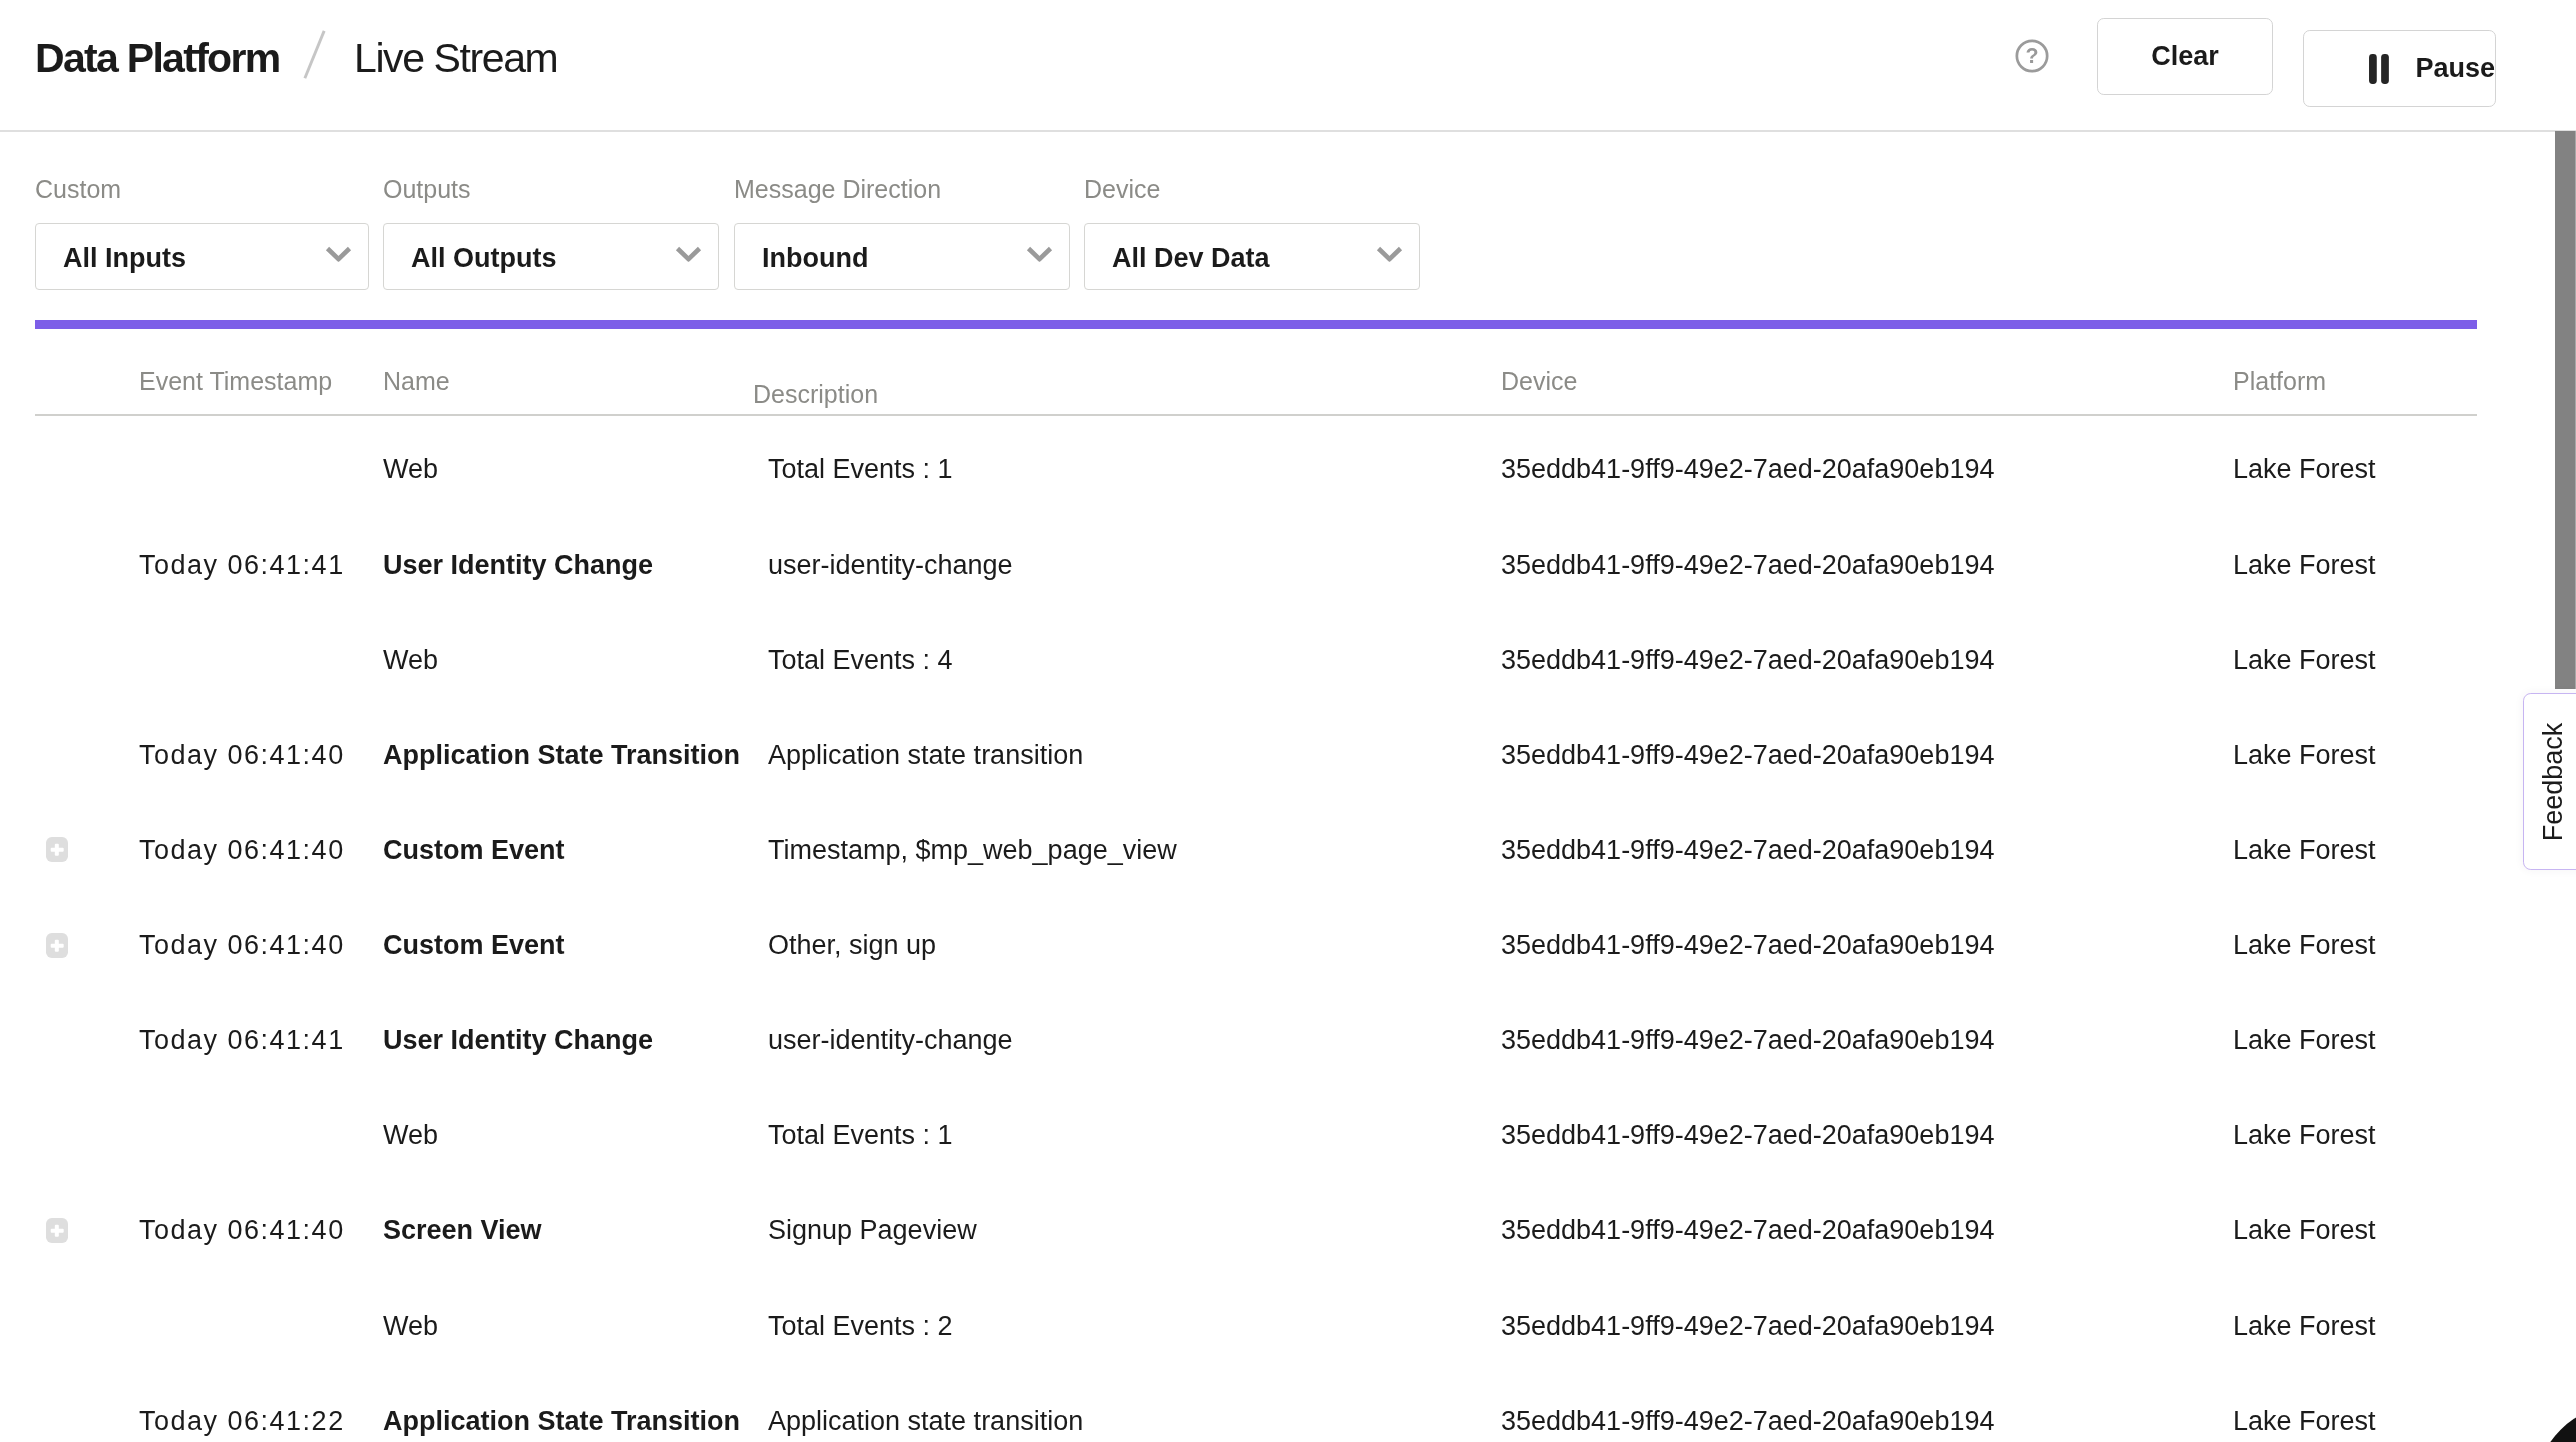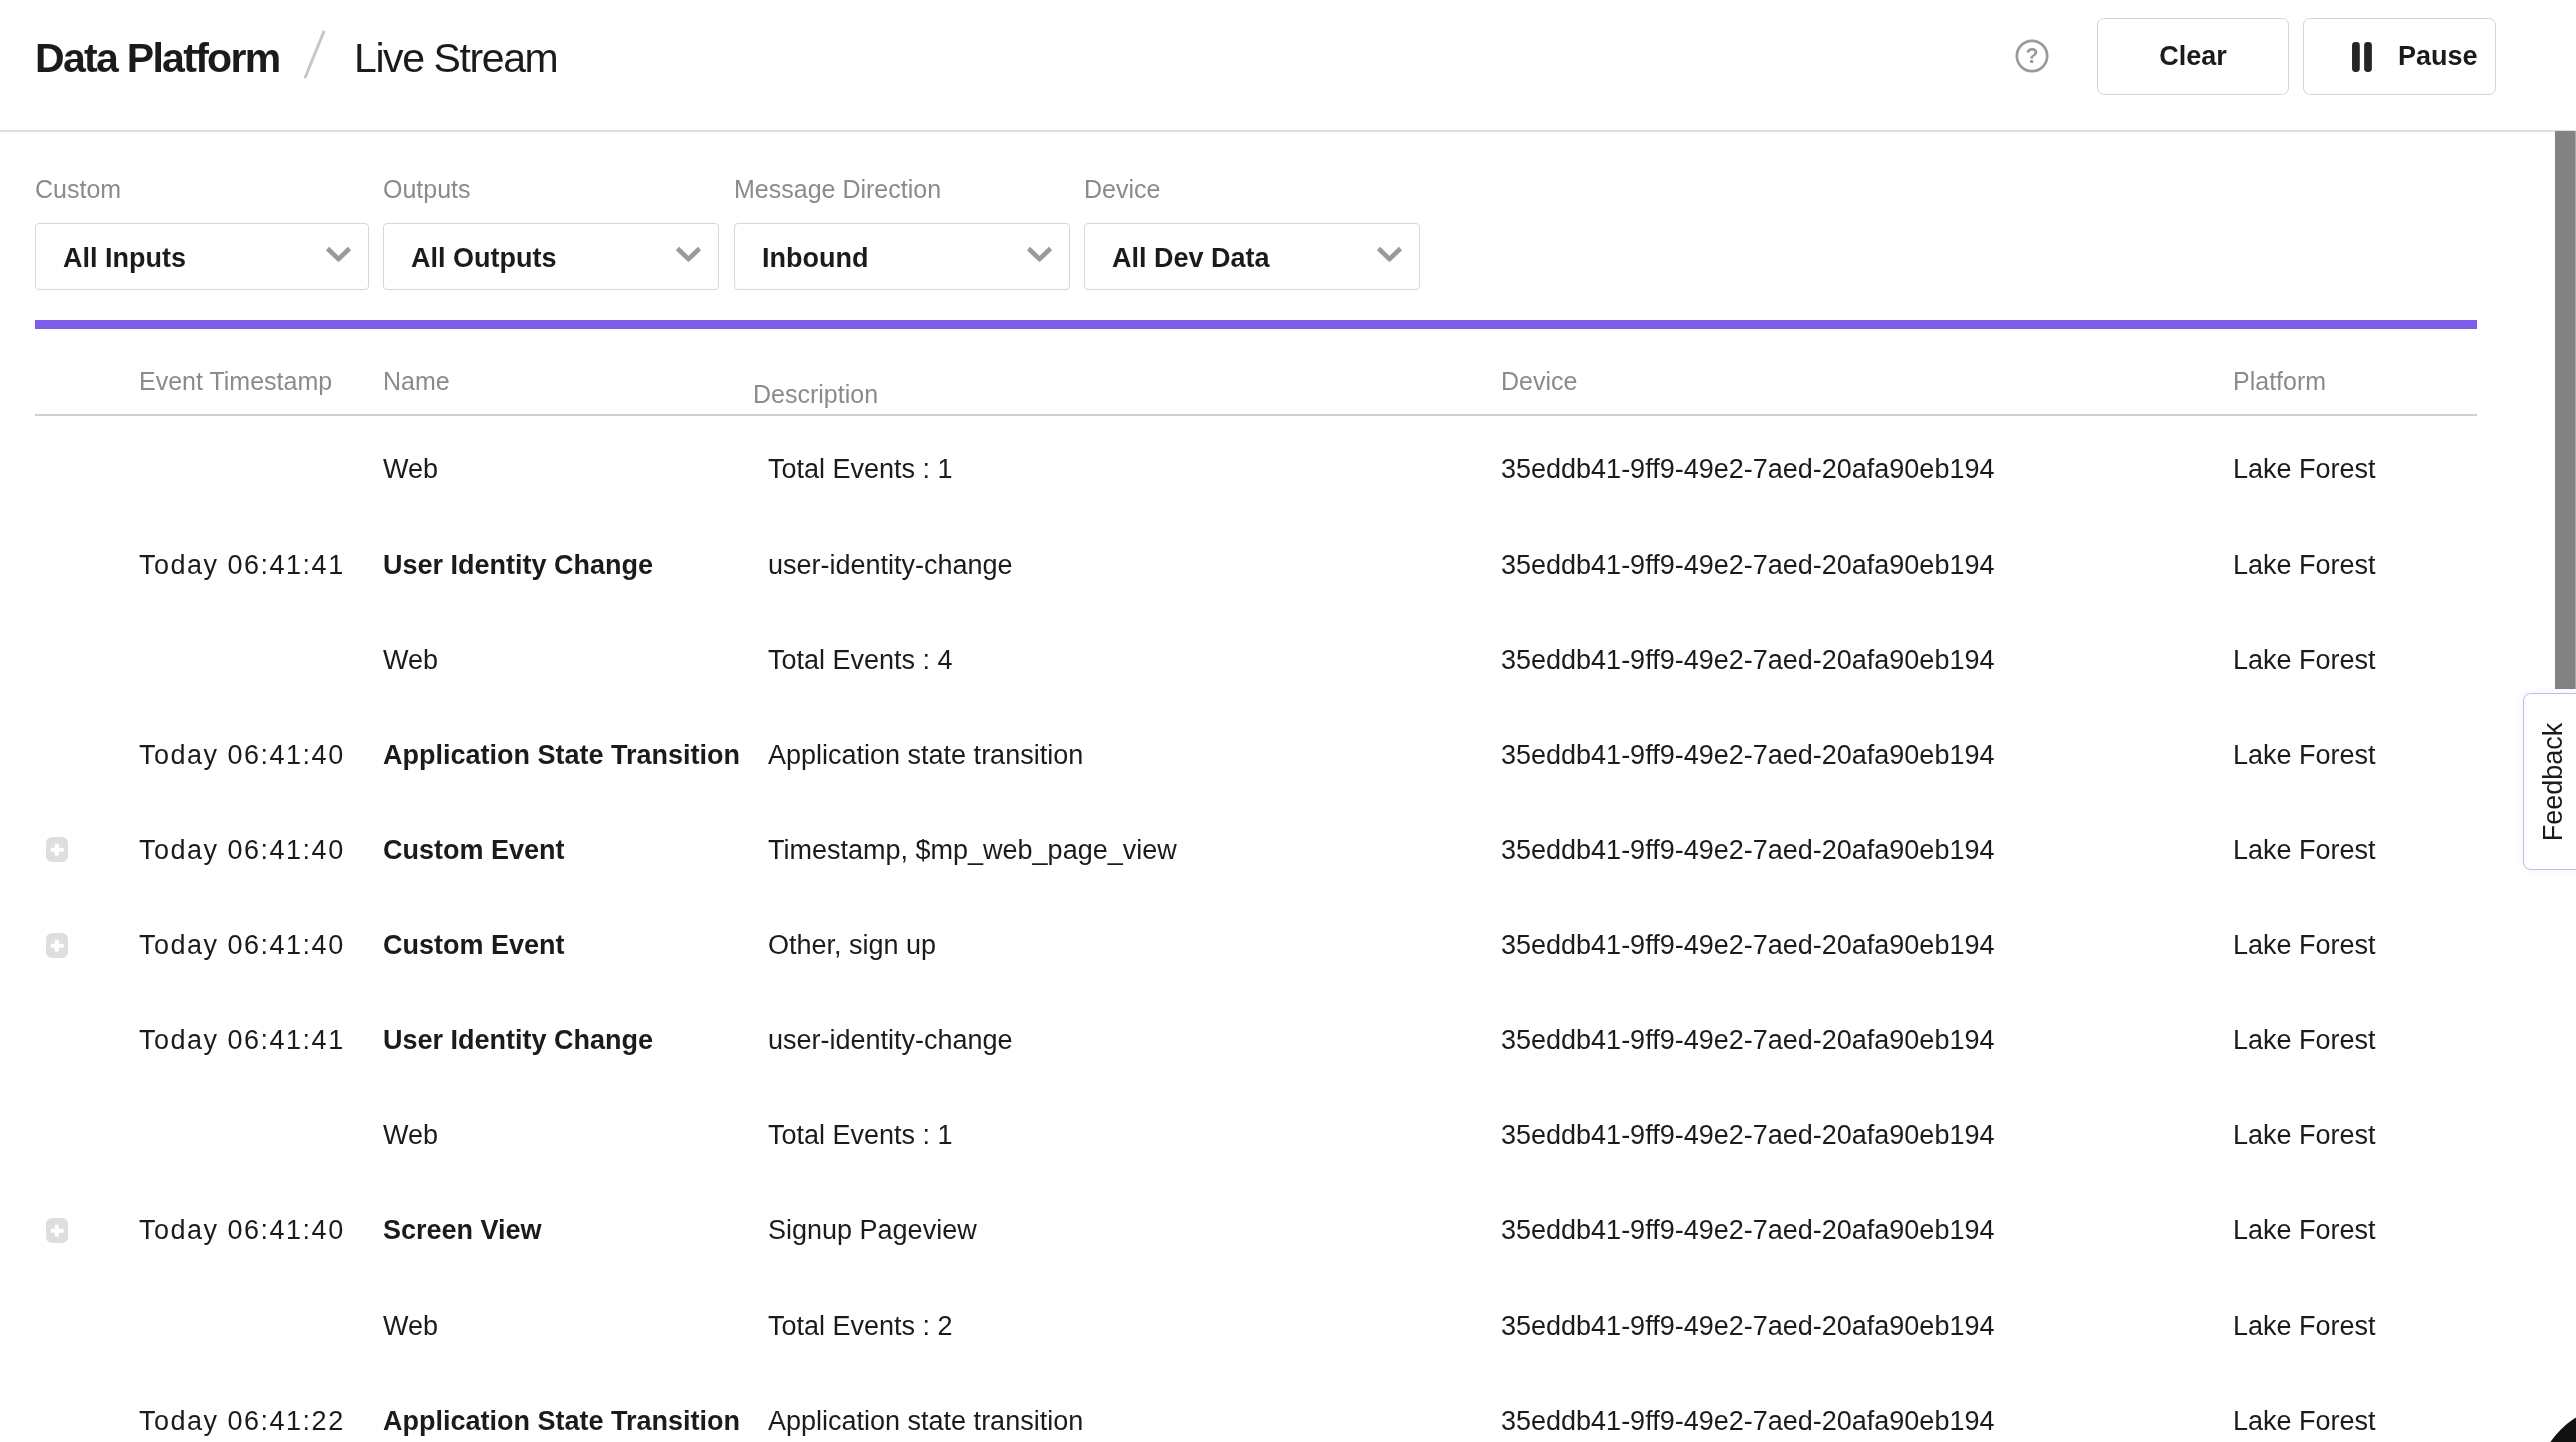--- a/index.html
+++ b/index.html
@@ -35,22 +35,22 @@
 <svg class="abs" style="left:299px; top:27px;" width="31" height="56" viewBox="0 0 32 58">
   <line x1="26" y1="4" x2="6" y2="53" stroke="#c6c6c6" stroke-width="3"></line>
 </svg>
 <div class="abs ttl" style="left:354px; top:38px; letter-spacing:-1.4px;">Live Stream</div>
 
 <svg class="abs" style="left:2015px; top:39px;" width="35" height="35" viewBox="0 0 36 36">
   <circle cx="17.5" cy="17.5" r="15.6" fill="none" stroke="#9b9b9b" stroke-width="2.8"></circle>
   <text x="17.5" y="25" font-size="22px" font-weight="bold" fill="#999999" text-anchor="middle" font-family="Liberation Sans">?</text>
 </svg>
 
-<div class="btn" style="left:2097px; width:192px;">Clear</div>
-<div class="btn" style="left:2303px; width:193px; justify-content:center;">
+<div class="btn" style="left:2097px; width:176px;">Clear</div>
+<div class="btn" style="left:2303px; width:193px; justify-content:flex-end;margin-top:12px;">
   <svg style="margin-left:30px; margin-top:1.9px;" width="20.4" height="30" viewBox="0 0 21 31">
     <rect x="0" y="0" width="8" height="31" rx="3.5" fill="#252525"></rect>
     <rect x="12.5" y="0" width="8" height="31" rx="3.5" fill="#252525"></rect>
   </svg>
   <span style="margin-left:26px;">Pause</span>
 </div>
 
 <div class="abs" style="left:0; top:130px; width:2576px; height:1.9px; background:#dfdfdf;"></div>
 
 <div class="abs lbl" style="left:35px;   top:177px;">Custom</div>

